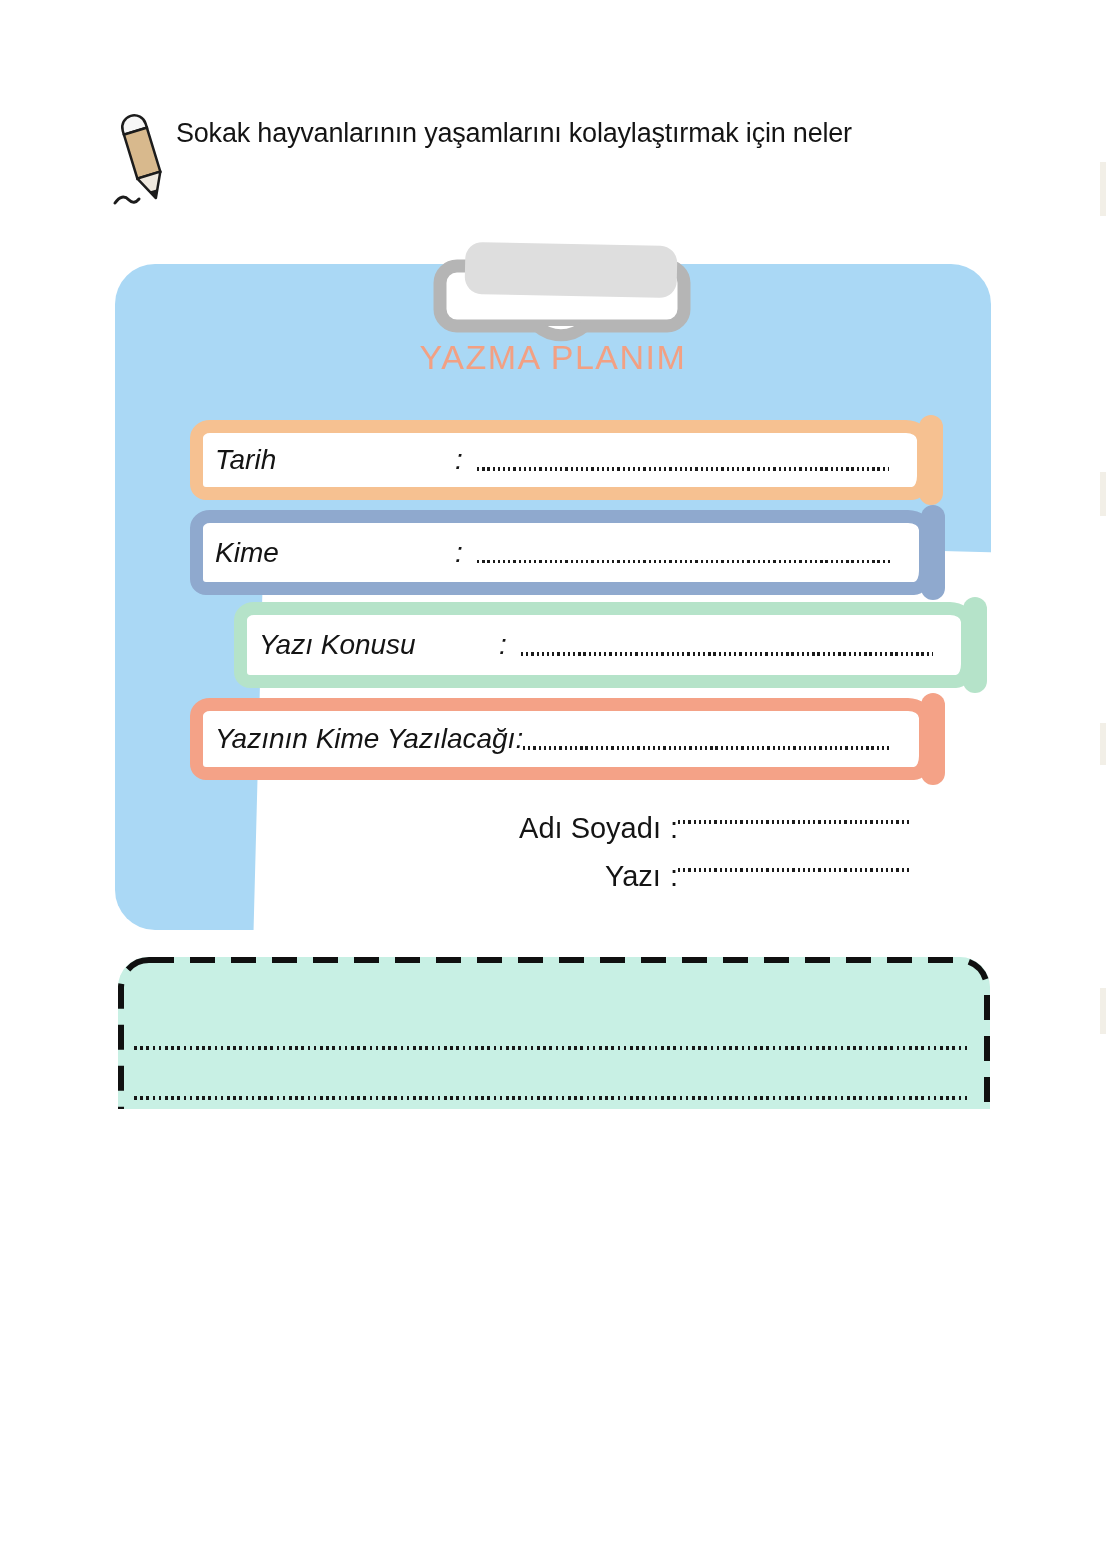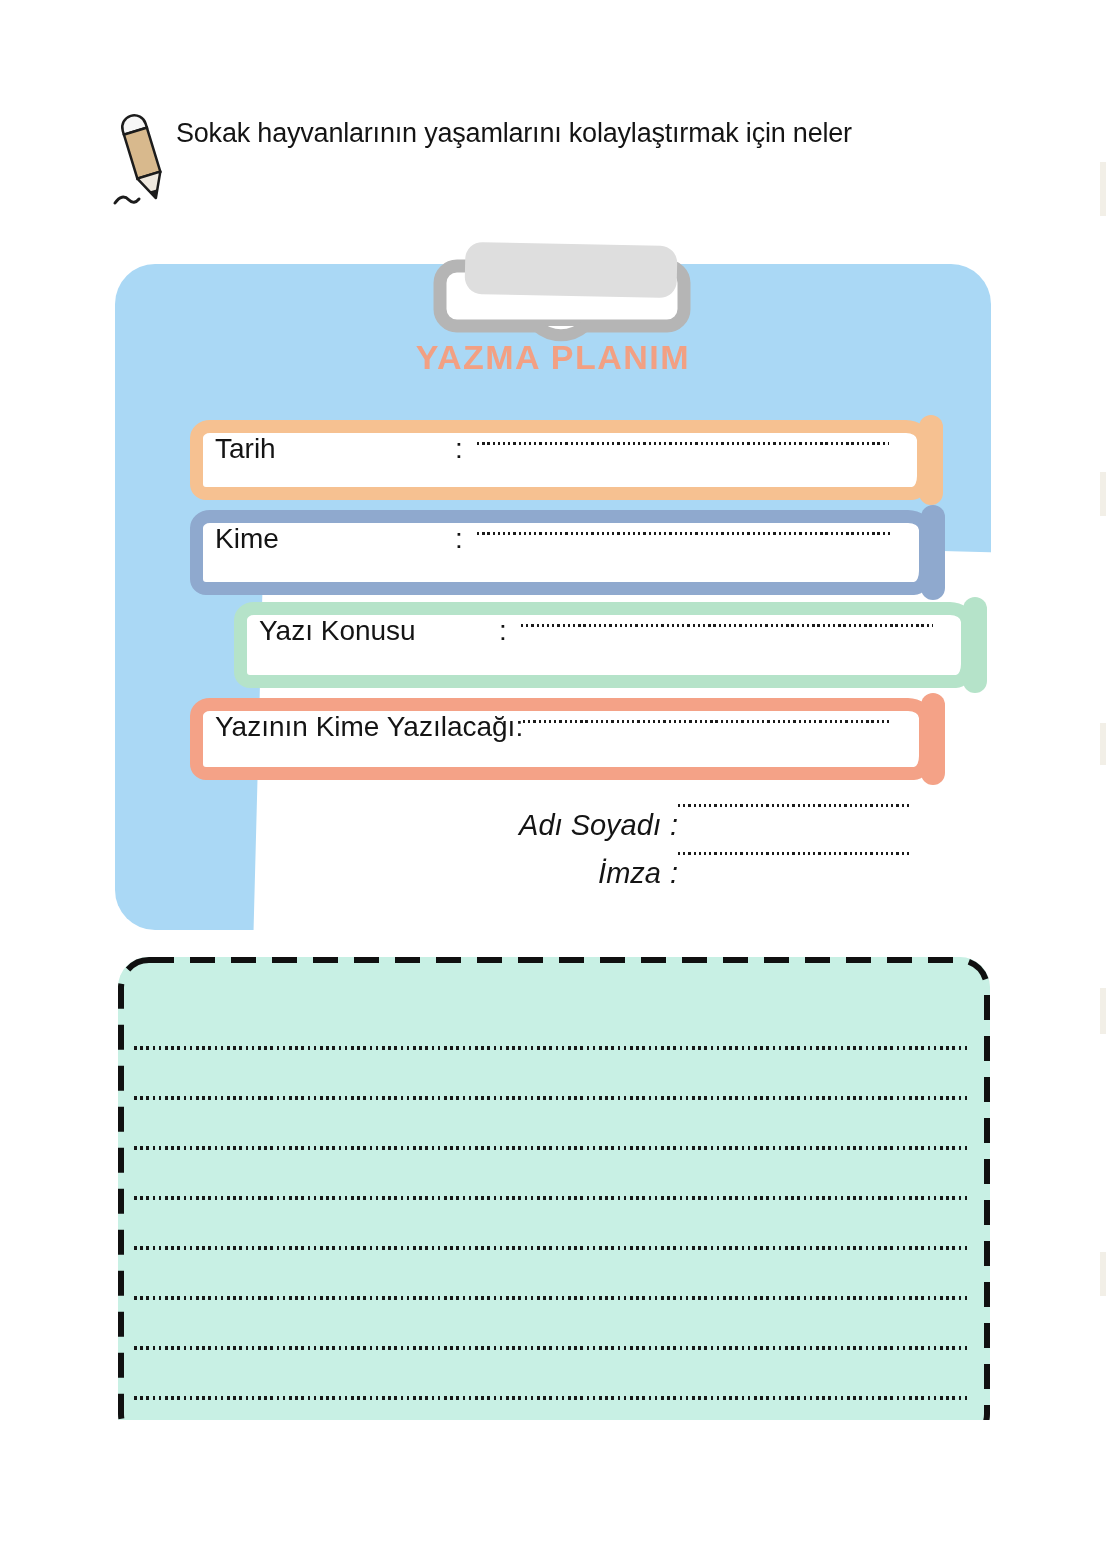--- a/index.html
+++ b/index.html
@@ -1,53 +1,53 @@
 <!DOCTYPE html>
 <html style="--clipboard-blue: #AAD8F5; --title-coral: #F2A083; --field-orange: #F6C191; --field-blue: #8FA9CE; --field-green: #B5E3C9; --field-coral: #F4A287; --writing-teal: #C8F0E4; --clip-frame-gray: #B5B5B5; --clip-handle-gray: #DEDEDE; --pencil-tan: #D8B98D;"><head>
 <meta charset="utf-8">
 <style>
   html,body{margin:0;padding:0;background:#ffffff;}
   .page{
-    position:relative;width:1106px;height:1420px;background:#ffffff;overflow:hidden;
+    position:relative;width:1106px;height:1109px;background:#ffffff;overflow:hidden;
     font-family:"Liberation Sans","DejaVu Sans",sans-serif;color:#141414;
   }
 
   
   .instruction{position:absolute;left:176px;top:110px;width:810px;}
   .instr-line{font-size:27px;line-height:46px;letter-spacing:-0.2px;white-space:nowrap;color:#141414;}
   .pencil{position:absolute;left:106px;top:104px;width:74px;height:110px;}
 
   
   .clipboard{position:absolute;left:115px;top:264px;width:876px;height:666px;
     background:var(--clipboard-blue);border-radius:40px;}
   .paper{position:absolute;left:141px;top:280px;width:831px;height:596px;background:#ffffff;
     border-radius:8px;transform:rotate(1.5deg);}
   .clip{position:absolute;left:430px;top:238px;width:262px;height:114px;}
   .card-title{position:absolute;left:115px;top:338px;width:876px;text-align:center;
-    font-size:34px;font-weight:bold;letter-spacing:1.5px;color:var(--title-coral);}
+    font-size:34px;font-weight:normal;letter-spacing:1.5px;color:var(--title-coral);}
 
   
   .field{position:absolute;left:190px;width:740px;background:#fff;box-sizing:border-box;
-    border:13px solid var(--c);display:flex;align-items:flex-start;
-    border-radius:20px 24px 18px 16px / 18px 20px 24px 16px;}
+    border:13px solid var(--c);display:flex;align-items:center;
+    border-radius:20px 24px 18px 16px / 18px 20px 24px 16px;font-style:italic;}
   .field::after{content:"";position:absolute;right:-26px;top:-18px;bottom:-18px;width:24px;
     background:var(--c);border-radius:13px;}
   .field-0{--c:var(--field-orange);top:420px;height:80px;}
   .field-1{--c:var(--field-blue);top:510px;height:85px;width:742px;}
   .field-2{--c:var(--field-green);top:602px;height:86px;margin-left:44px;}
   .field-3{--c:var(--field-coral);top:698px;height:82px;width:742px;}
   .f-label{margin-left:12px;font-size:28px;width:240px;white-space:nowrap;}
   .f-label.wide{width:auto;}
   .f-colon{font-size:28px;margin-right:14px;}
   .f-dots{flex:1;height:3.4px;margin-right:28px;transform:translateY(9px);
     background:repeating-linear-gradient(90deg,#1b1b1b 0 2.3px,transparent 2.3px 5.2px);}
 
   
   .signature{position:absolute;right:196px;top:804px;}
-  .sig-row{display:flex;justify-content:flex-end;align-items:flex-start;height:48px;font-style:italic;}
+  .sig-row{display:flex;justify-content:flex-end;align-items:center;height:48px;}
   .sig-label{font-size:29px;line-height:42px;white-space:nowrap;}
   .sig-colon{font-size:29px;line-height:42px;margin-left:9px;}
   .sig-dots{width:232px;height:3.4px;margin-bottom:12px;
     background:repeating-linear-gradient(90deg,#1b1b1b 0 2.3px,transparent 2.3px 5.2px);}
 
   
   .writing-box{position:absolute;left:118px;top:957px;width:872px;height:488px;
     background:var(--writing-teal);border-radius:30px;}
   .writing-border{position:absolute;left:0;top:0;width:872px;height:488px;}
   .writing-lines{position:absolute;left:16px;top:89px;width:836px;}
@@ -124,21 +124,21 @@
     <div class="f-dots"></div>
   </div>
 
   <div class="signature">
     <div class="sig-row">
       <span class="sig-label">Adı Soyadı</span>
       <span class="sig-colon">:</span>
       <div class="sig-dots"></div>
     </div>
     <div class="sig-row">
-      <span class="sig-label">İmza</span>
+      <span class="sig-label">Yazı</span>
       <span class="sig-colon">:</span>
       <div class="sig-dots"></div>
     </div>
   </div>
 
   <div class="writing-box">
     <svg class="writing-border" viewBox="0 0 872 488">
       <rect x="3" y="3" width="866" height="482" rx="28" fill="none" stroke="#101010" stroke-width="6" stroke-dasharray="25 16"></rect>
     </svg>
     <div class="writing-lines">

